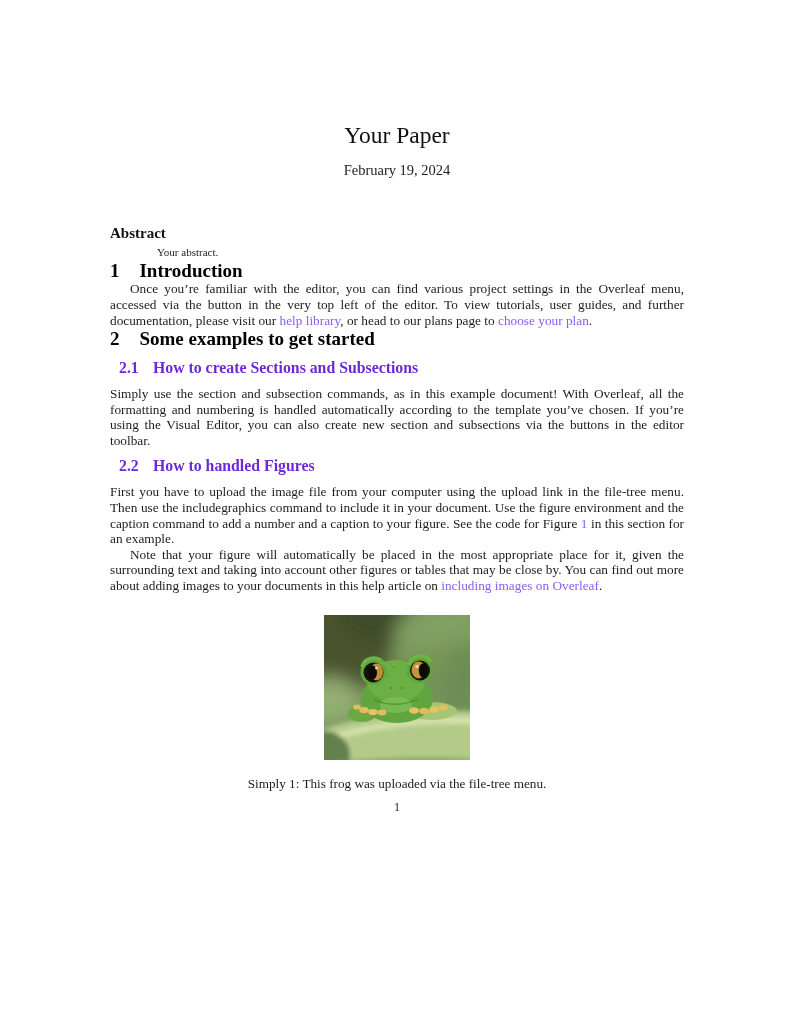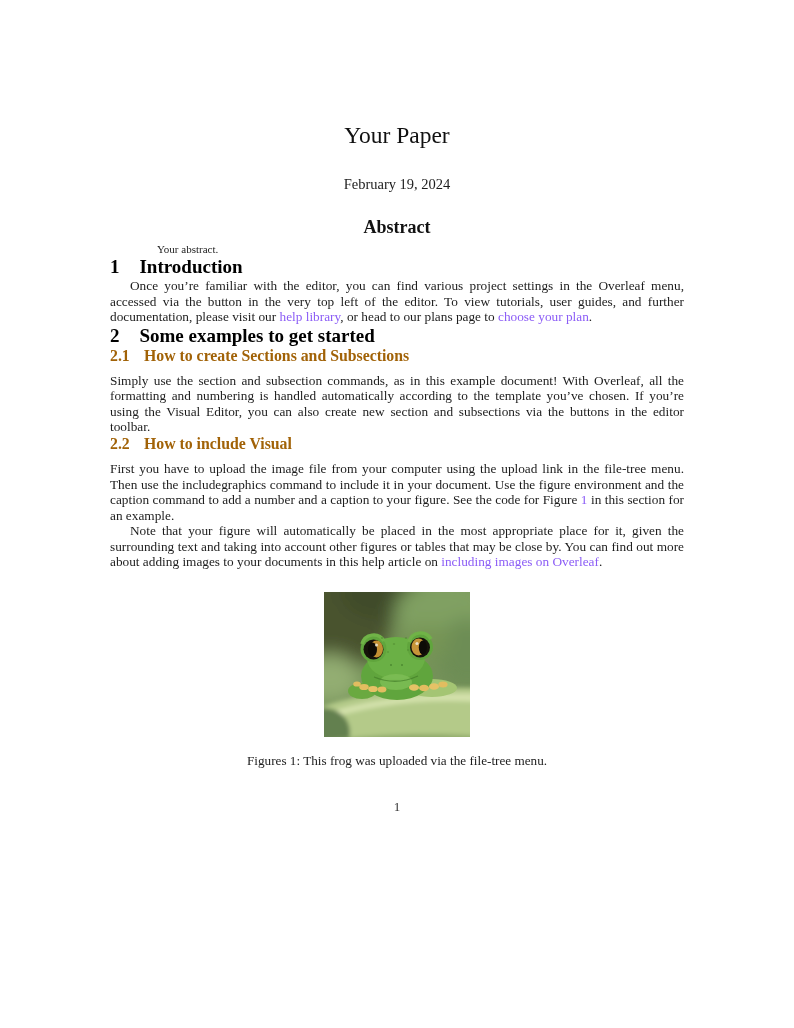--- a/index.html
+++ b/index.html
@@ -15,39 +15,39 @@
     padding:122px 110px 0 110px;
   }
   .title{
     font-size:23.5px;font-weight:400;color:#111;
     text-align:center;margin:0;line-height:1.15;
   }
   .author{
     font-size:14.5px;text-align:center;margin-top:17px;line-height:1.2;
   }
   .date{
-    font-size:14.5px;text-align:center;margin-top:27px;line-height:1.2;
+    font-size:14.5px;text-align:center;margin-top:13px;line-height:1.2;
   }
   .abs-head{
-    font-size:18px;font-weight:700;color:#111;
-    text-align:center;margin-top:24px;line-height:1.2;
+    font-size:15px;font-weight:700;color:#111;
+    text-align:left;margin-top:45px;line-height:1.2;
   }
   .abs-body{
     font-size:11px;line-height:1.2;margin-top:4px;
     padding-left:47px;padding-right:47px;
     text-align:justify;
   }
   h2.sec{
     font-size:19px;font-weight:700;color:#000;
     margin:0;line-height:1.15;
   }
   h2.sec .secnum{margin-right:1.05em;}
   h3.subsec{
-    font-size:15.8px;font-weight:700;color:#a16207;
-    margin:0;line-height:1.15;
+    font-size:15.8px;font-weight:700;color:#6d28d9;
+    margin:9px;line-height:1.15;
   }
   h3.subsec .secnum{margin-right:0.9em;}
   .sec-1{margin-top:21px;}
   .sec-2{margin-top:24px;}
   .subsec-21{margin-top:12px;}
   .subsec-22{margin-top:18px;}
   p.body{
     font-size:13.3px;line-height:15.55px;
     text-align:justify;margin:0;
   }
@@ -80,21 +80,21 @@
   <h2 class="sec sec-1"><span class="secnum">1</span><span>Introduction</span></h2>
 
   <p class="body indent"><span>Once you’re familiar with the editor, you can find various project settings in the Overleaf menu, accessed via the button in the very top left of the editor. To view tutorials, user guides, and further documentation, please visit our </span><a class="doclink">help library</a><span>, or head to our plans page to </span><a class="doclink">choose your plan</a><span>.</span></p>
 
   <h2 class="sec sec-2"><span class="secnum">2</span><span>Some examples to get started</span></h2>
 
   <h3 class="subsec subsec-21"><span class="secnum">2.1</span><span>How to create Sections and Subsections</span></h3>
 
   <p class="body after-h">Simply use the section and subsection commands, as in this example document! With Overleaf, all the formatting and numbering is handled automatically according to the template you’ve chosen. If you’re using the Visual Editor, you can also create new section and subsections via the buttons in the editor toolbar.</p>
 
-  <h3 class="subsec subsec-22"><span class="secnum">2.2</span><span>How to include Visual</span></h3>
+  <h3 class="subsec subsec-22"><span class="secnum">2.2</span><span>How to handled Figures</span></h3>
 
   <p class="body after-h"><span>First you have to upload the image file from your computer using the upload link in the file-tree menu. Then use the includegraphics command to include it in your document. Use the figure environment and the caption command to add a number and a caption to your figure. See the code for Figure </span><a class="doclink">1</a><span> in this section for an example.</span></p>
   <p class="body indent"><span>Note that your figure will automatically be placed in the most appropriate place for it, given the surrounding text and taking into account other figures or tables that may be close by. You can find out more about adding images to your documents in this help article on </span><a class="doclink">including images on Overleaf</a><span>.</span></p>
 
   <figure class="fig">
     <svg width="146" height="145" viewBox="0 0 146 145" role="img">
       <defs>
         <filter id="bgblur" x="-40%" y="-40%" width="180%" height="180%">
             <feGaussianBlur stdDeviation="9"></feGaussianBlur>
           </filter>
@@ -162,18 +162,18 @@
           <ellipse cx="40" cy="95" rx="4.8" ry="3.1" fill="#e2bd60"></ellipse>
           <ellipse cx="49" cy="97" rx="4.8" ry="3.1" fill="#e6c266"></ellipse>
           <ellipse cx="58" cy="97.5" rx="4.4" ry="3" fill="#e2bd60"></ellipse>
           <ellipse cx="90" cy="95.5" rx="5" ry="3.2" fill="#e6c266"></ellipse>
           <ellipse cx="100" cy="96" rx="5" ry="3.2" fill="#e2bd60"></ellipse>
           <ellipse cx="110" cy="94.5" rx="5" ry="3.2" fill="#e6c266"></ellipse>
           <ellipse cx="119" cy="92.5" rx="4.6" ry="3" fill="#e2bd60"></ellipse>
         </g>
       </g>
     </svg>
-    <figcaption class="figcaption">Figures 1: This frog was uploaded via the file-tree menu.</figcaption>
+    <figcaption class="figcaption">Simply 1: This frog was uploaded via the file-tree menu.</figcaption>
   </figure>
 
   <div class="pageno">1</div>
 
 </main>
 
 </body></html>

